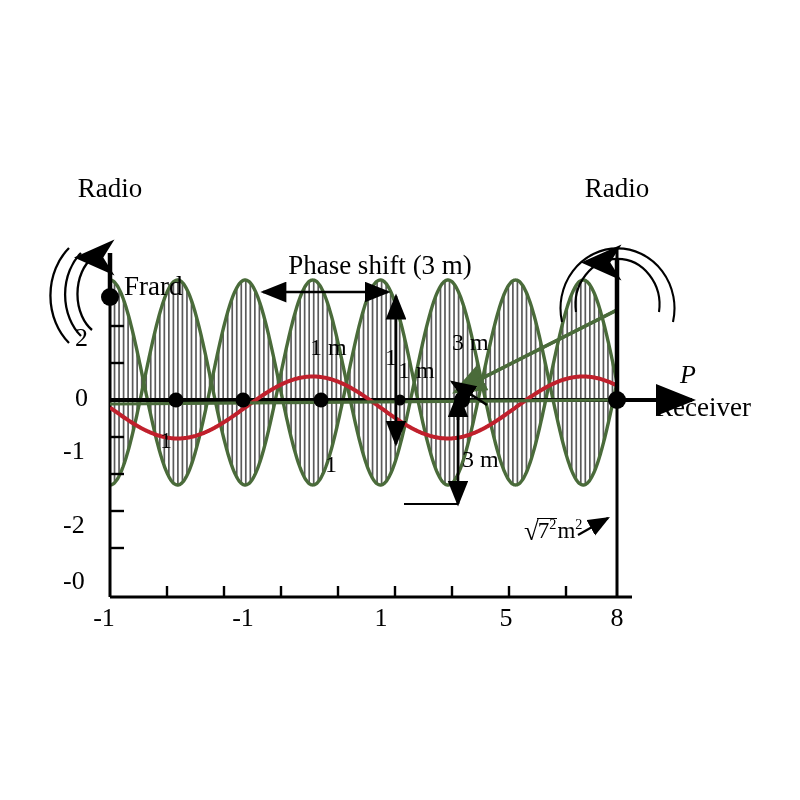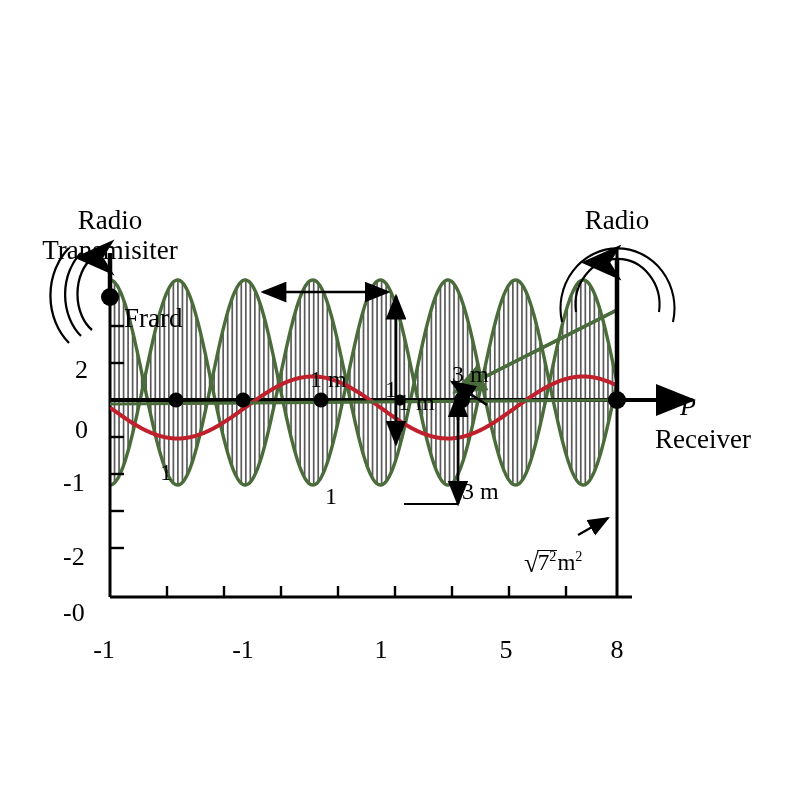--- a/index.html
+++ b/index.html
@@ -28,21 +28,20 @@
     width: 800px;
     height: 800px;
     display: block;
   }
   .lbl {
     position: absolute;
     white-space: nowrap;
     line-height: 1;
     font-family: "Liberation Serif", "DejaVu Serif", serif;
     color: #000;
-    margin-top: 32px;
   }
   .lbl-title { font-size: 27px; }
   .lbl-tick  { font-size: 26px; }
   .lbl-ann   { font-size: 24px; }
   .lbl-ital  { font-style: italic; font-size: 26px; }
   .center    { transform: translateX(-50%); }
   .radical-wrap {
     display: inline-block;
     position: relative;
     font-size: 23px;
@@ -276,27 +275,27 @@
 
       <line x1="404" y1="504" x2="458" y2="504" stroke-width="2.2"></line>
 
       <line x1="487" y1="405" x2="452" y2="382" stroke-width="2.6" marker-end="url(#arrowBlack)"></line>
 
       <line x1="578" y1="535" x2="608" y2="518" stroke-width="2.2" marker-end="url(#arrowBlack)"></line>
     </g>
   </svg>
 
   <div class="lbl lbl-title center" style="left:110px; top:175px;">Radio</div>
-  <div class="lbl lbl-title center" style="left:110px; top:205px;">Transmisiter</div>
   <div class="lbl lbl-title" style="left:124px; top:273px;font-family:Liberation Serif, serif;">Frard</div>
 
   <div class="lbl lbl-title center" style="left:617px; top:175px;">Radio</div>
   <div class="lbl lbl-title" style="left:655px; top:394px;">Receiver</div>
   <div class="lbl lbl-ital" style="left:680px; top:362px;">P</div>
 
+  <div class="lbl lbl-title center" style="left:380px; top:252px;">Phase shift (3 m)</div>
 
   <div class="lbl lbl-ann" style="left:310px; top:335px;">1 m</div>
   <div class="lbl lbl-ann" style="left:385px; top:345px;">1</div>
   <div class="lbl lbl-ann" style="left:398px; top:358px;">1 m</div>
   <div class="lbl lbl-ann" style="left:452px; top:330px;">3 m</div>
   <div class="lbl lbl-ann" style="left:462px; top:447px;">3 m</div>
   <div class="lbl lbl-ann" style="left:160px; top:428px;">1</div>
   <div class="lbl lbl-ann" style="left:325px; top:452px;">1</div>
 
   <div class="lbl" style="left:524px; top:518px;">

